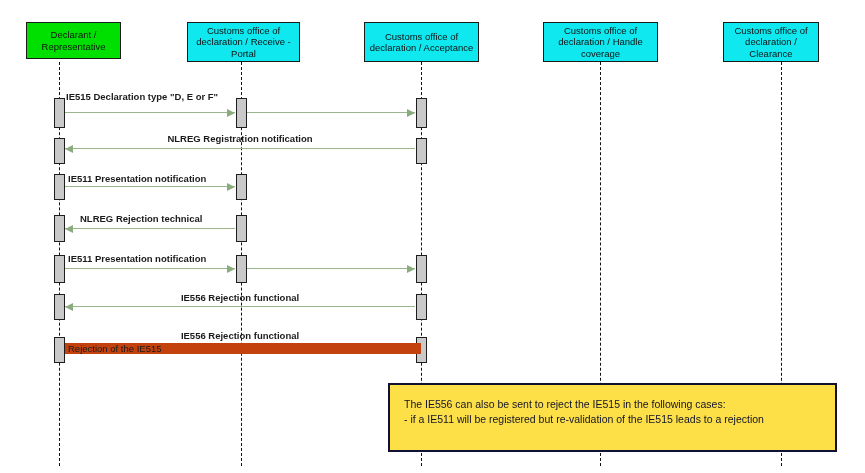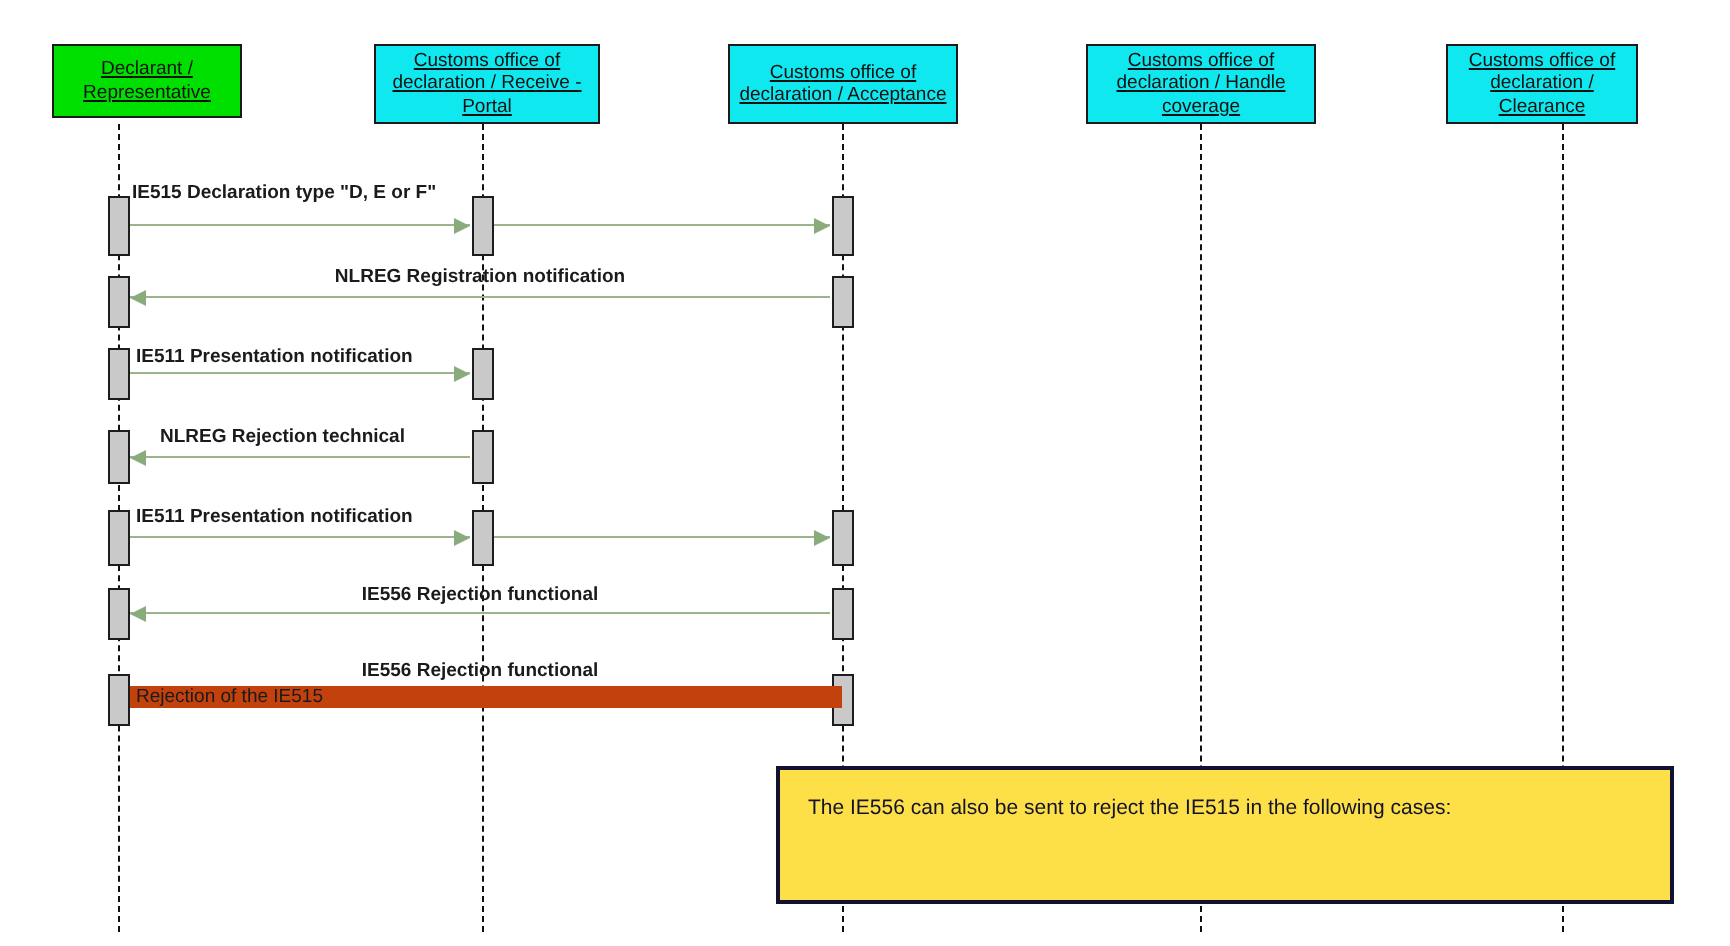--- a/index.html
+++ b/index.html
@@ -24,21 +24,20 @@
     box-sizing: border-box;
     border: 1px solid #1a1a1a;
     text-align: center;
     font-size: 9.5px;
     line-height: 11.5px;
     color: #111111;
     display: flex;
     align-items: center;
     justify-content: center;
     padding: 2px 3px;
-    text-decoration: underline;
   }
   .lifeline-head span {
     display: block;
     width: 100%;
   }
   .lifeline-line {
     position: absolute;
     width: 0;
     border-left: 1.4px dashed #111111;
   }
@@ -174,15 +173,16 @@
       <div class="arrow-head left" style="top: 302.5px; left: 65px;"></div>
       <div class="msg-label" style="left: 65px; top: 292px; width: 350px;">IE556 Rejection functional</div>
       <div class="msg-line" style="left: 65px; top: 349px; width: 350px;"></div>
       <div class="arrow-head left" style="top: 345.5px; left: 65px;"></div>
       <div class="msg-label" style="left: 65px; top: 330px; width: 350px;">IE556 Rejection functional</div>
       <div class="msg-sublabel" style="left: 65px; top: 343px; width: 350px;">Rejection of the IE515</div>
     </div>
 
   <div class="note-box" id="note-box" style="left: 388px; top: 383px; width: 449px; height: 69px; background: #fde047; border-color: rgb(17, 17, 51);">
       <div class="note-line">The IE556 can also be sent to reject the IE515 in the following cases:</div>
+      <div class="note-line">- if a IE511 will be registered but re-validation of the IE515 leads to a rejection</div>
     </div>
 
 </div>
 
 </body></html>

